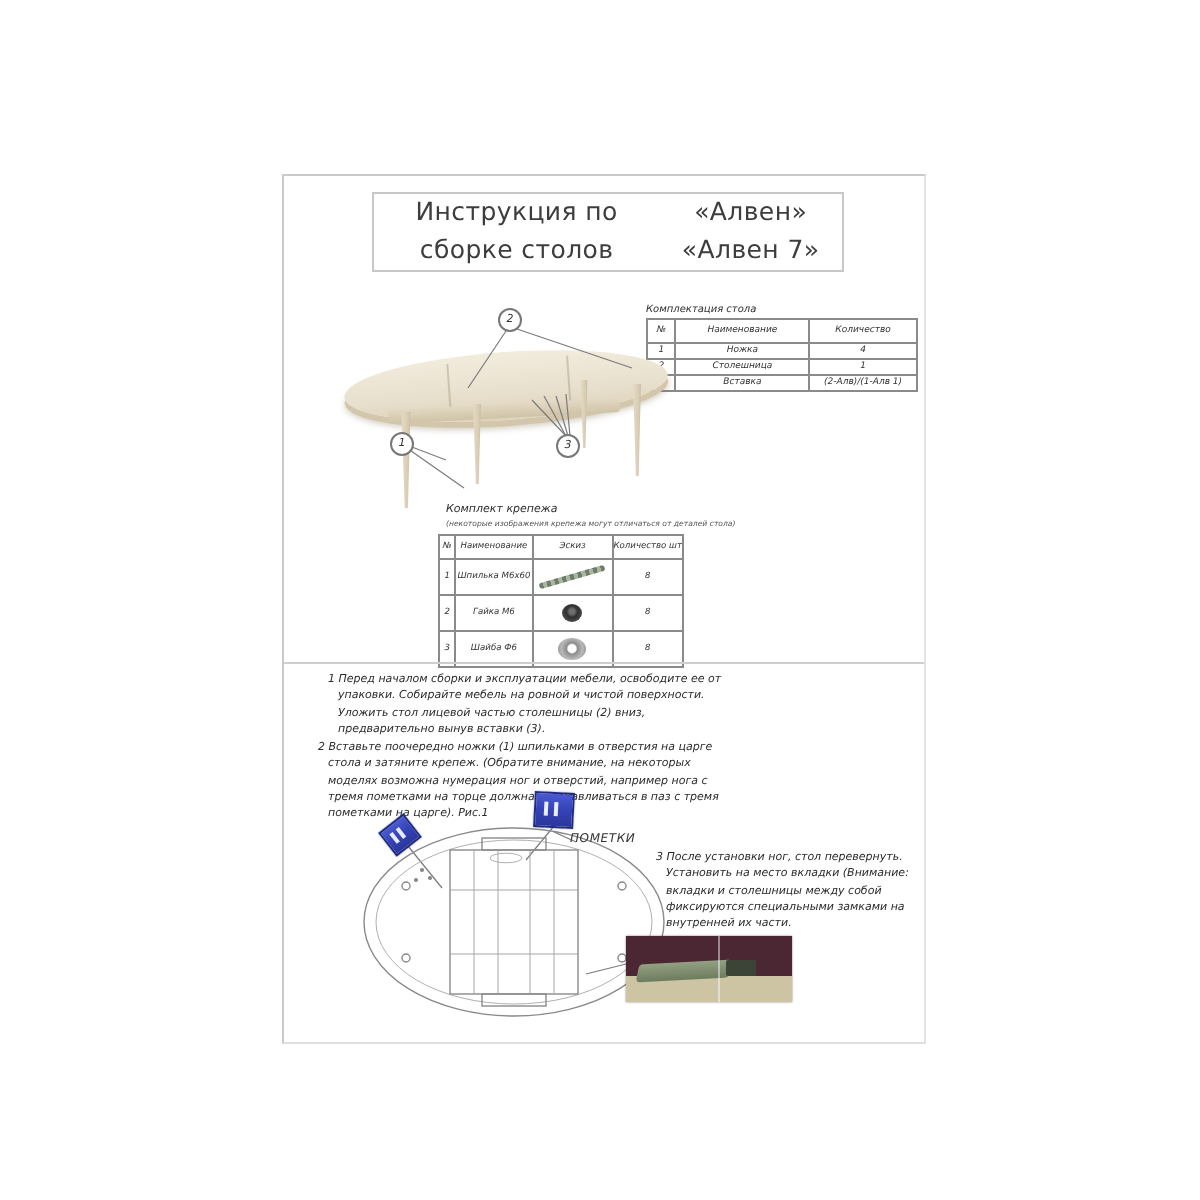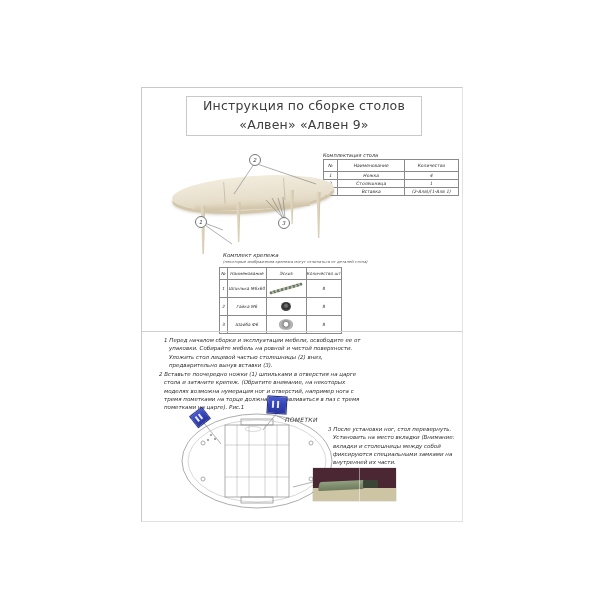--- a/index.html
+++ b/index.html
@@ -2,21 +2,21 @@
 <html><head>
 <meta charset="utf-8">
 <style>
   html,body{margin:0;padding:0;background:#fff;width:600px;height:600px;overflow:hidden;
     font-family:"DejaVu Sans",sans-serif;}
   .abs{position:absolute;}
   .page{position:absolute;left:141px;top:87px;width:320px;height:433px;background:#fff;
     border:1px solid #c9c9c9;border-right-color:#e3e3e3;border-bottom-color:#e0e0e0;}
   
   .title-box{left:44px;top:8px;width:234px;height:38px;border:1px solid #c8c8c8;
-    display:flex;flex-direction:column;align-items:center;justify-content:center;
+    display:flex;flex-direction:row;align-items:center;justify-content:center;
     color:#3d3d3d;font-size:12.5px;line-height:1.5;text-align:center;letter-spacing:.2px;}
   
   .tiny{font-style:italic;color:#2e2e2e;}
   
   .comp-title{left:181px;top:64px;font-size:5px;}
   table{border-collapse:collapse;}
   .doc-table{position:absolute;font-style:italic;color:#333;}
   .doc-table td,.doc-table th{border:1px solid #8a8a8a;font-weight:normal;text-align:center;
     padding:0;overflow:hidden;white-space:nowrap;}
   .comp-table{left:181px;top:71px;width:136px;font-size:4.5px;}
@@ -75,21 +75,21 @@
   .photo-split{position:absolute;left:55%;top:0;width:1px;height:100%;background:rgba(255,255,255,.45);}
   .overlay-svg{left:0;top:0;pointer-events:none;}
 </style>
 </head>
 <body>
 
 <div class="page">
 
   <div class="abs title-box">
     <div>Инструкция по сборке столов</div>
-    <div>«Алвен» «Алвен 9»</div>
+    <div>«Алвен» «Алвен 7»</div>
   </div>
 
   <div class="abs tiny comp-title">Комплектация стола</div>
   <table class="doc-table comp-table">
     <tbody>
         <tr>
       <th class="cw-num">№</th>
       <th class="cw-name">Наименование</th>
       <th class="cw-qty">Количество</th>
     </tr>

